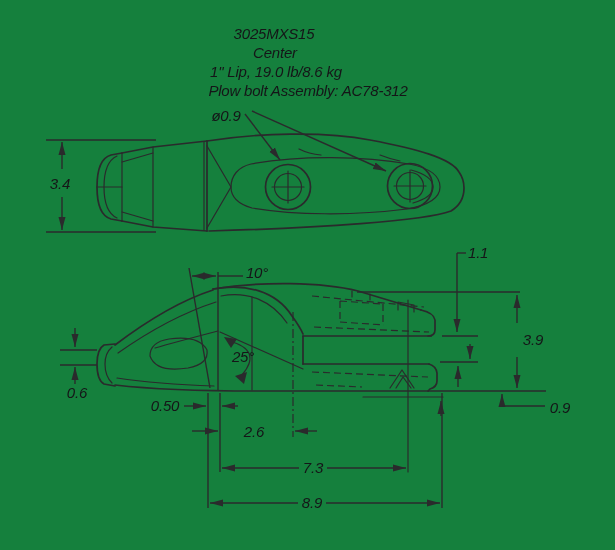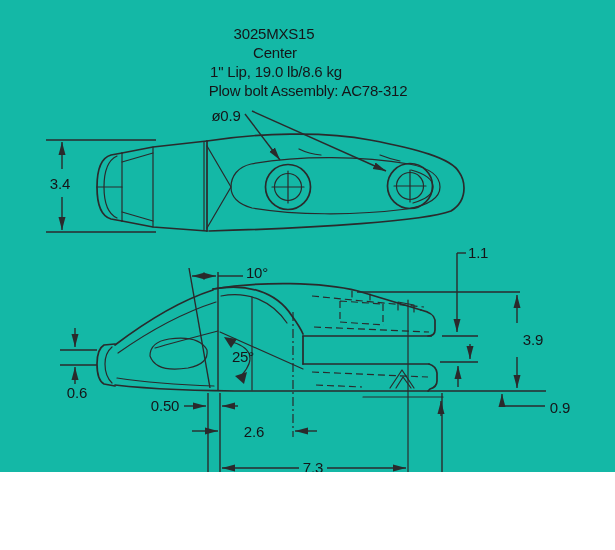--- a/index.html
+++ b/index.html
@@ -1,16 +1,16 @@
 <!DOCTYPE html>
 <html><head>
 <meta charset="utf-8">
 <style>
   html,body{margin:0;padding:0;background:#ffffff;}
-  .stage{position:relative;width:615px;height:472px;background:#14b8a6;overflow:hidden;}
+  .stage{position:relative;width:615px;height:550px;background:#15803d;overflow:hidden;font-style:italic;}
   svg{display:block;}
   svg text{font-family:"Liberation Sans", sans-serif;fill:#151518;letter-spacing:-0.2px;}
   .t-title{font-size:15px;}
   .t-dim{font-size:15px;}
   .ln{stroke:#2a2a2c;fill:none;stroke-width:1.7;stroke-linecap:round;stroke-linejoin:round;}
   .ln-thin{stroke:#2a2a2c;fill:none;stroke-width:1.2;stroke-linecap:round;stroke-linejoin:round;}
   .ln-dim{stroke:#2a2a2c;fill:none;stroke-width:1.4;stroke-linecap:butt;}
   .ln-dash{stroke:#2a2a2c;fill:none;stroke-width:1.2;stroke-dasharray:7 4;}
   .ln-center{stroke:#2a2a2c;fill:none;stroke-width:1.2;stroke-dasharray:9 3 2 3;}
   .fillarrow{fill:#2a2a2c;stroke:none;}

